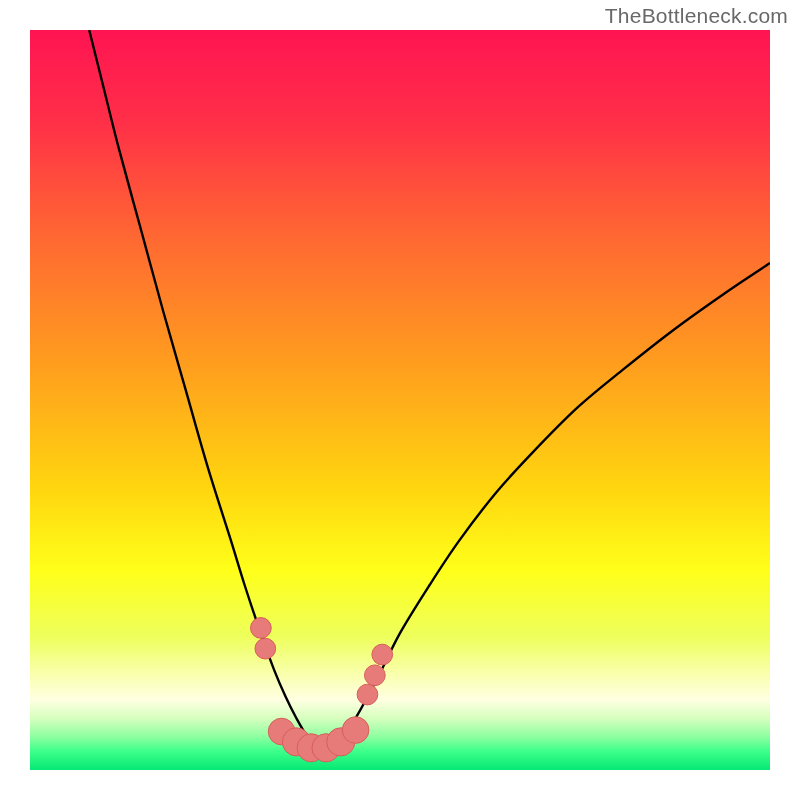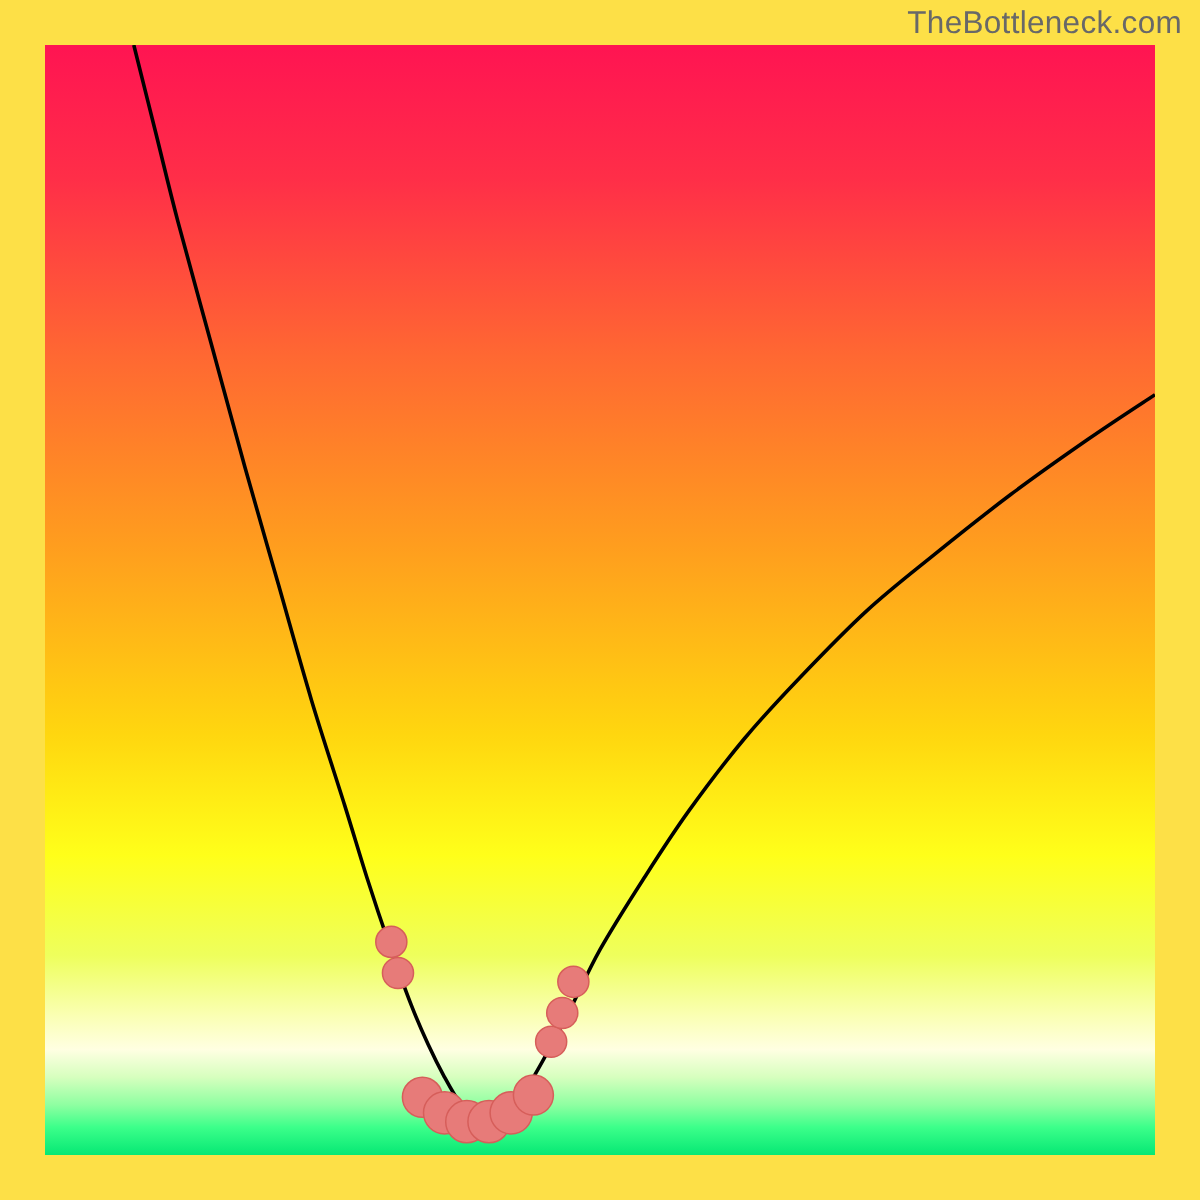--- a/index.html
+++ b/index.html
@@ -8,21 +8,21 @@
     width: 800px;
     height: 800px;
     background: #000;
     overflow: hidden;
     font-family: Arial, Helvetica, sans-serif;
   }
   .frame {
     position: relative;
     width: 800px;
     height: 800px;
-    background: #fde047;
+    background: #ffffff;
   }
   .watermark {
     position: absolute;
     top: 4px;
     right: 12px;
     color: #686868;
     font-size: 21px;
     font-weight: 500;
     letter-spacing: 0.2px;
     z-index: 10;

